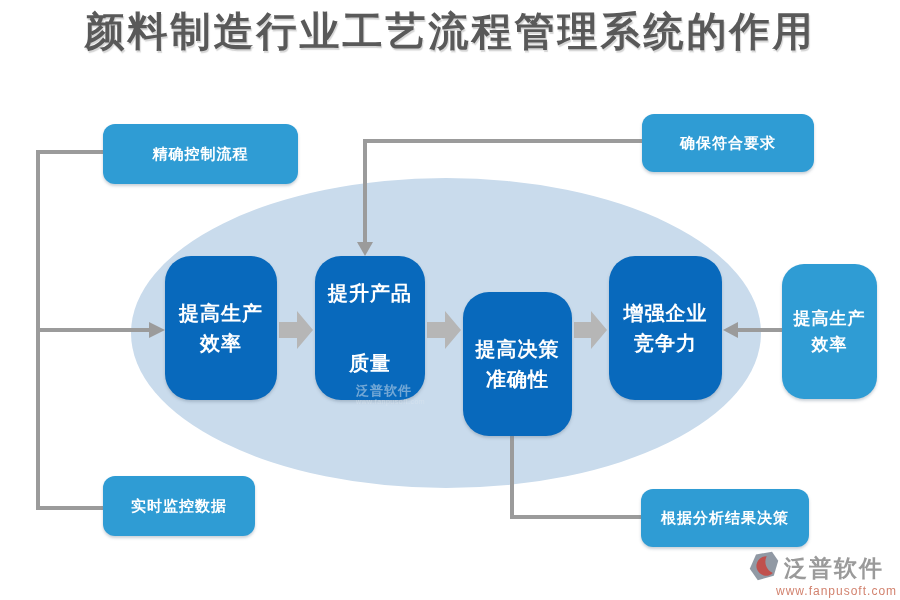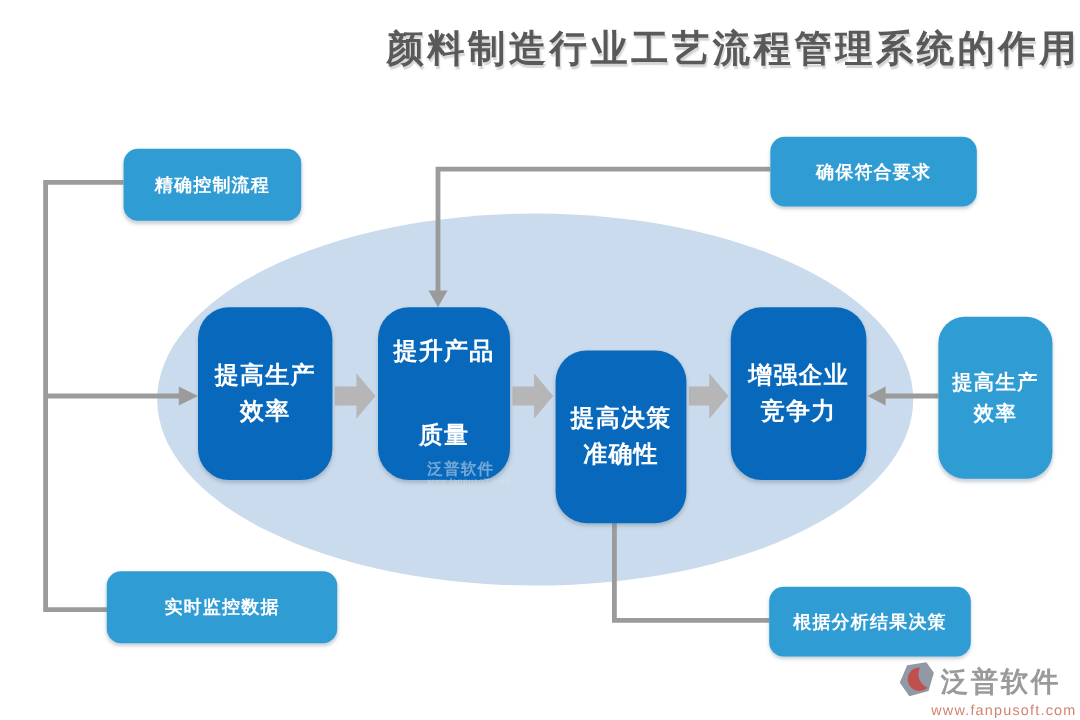--- a/index.html
+++ b/index.html
@@ -1,22 +1,22 @@
 <!DOCTYPE html>
 <html style="--title_text: #595959; --outer_box: #2f9cd4; --inner_box: #0869bc; --ellipse: #c9dbec; --connector: #9b9b9b; --block_arrow: #b6b6b6; --node_text: #ffffff; --logo_name: #9a9a9a; --logo_url: #d2826e; --logo_icon_gray: #9199a4; --logo_icon_red: #c0504d;"><head>
 <meta charset="utf-8">
 <style>
   html,body{margin:0;padding:0;background:#ffffff;}
   .canvas{
     position:relative;width:900px;height:600px;background:#ffffff;
     font-family:"Liberation Sans", sans-serif;overflow:hidden;
   }
   .page-title{
-    position:absolute;top:20px;left:0;width:100%;text-align:right;
-    font-size:31px;font-weight:bold;letter-spacing:3px;
+    position:absolute;top:4px;left:0;width:100%;text-align:center;
+    font-size:40px;font-weight:bold;letter-spacing:3px;
     color:var(--title_text);
     text-shadow:1px 2px 1px rgba(89,89,89,0.25);
     white-space:nowrap;
   }
   svg.layer{position:absolute;left:0;top:0;width:900px;height:600px;}
   .ellipse-bg{fill:var(--ellipse);}
   .connector{stroke:var(--connector);stroke-width:4;fill:none;}
   .arrowhead{fill:var(--connector);stroke:none;}
   .block-arrow{fill:var(--block_arrow);stroke:none;}
   .node{
@@ -29,23 +29,23 @@
   }
   .flow-node{
     background:var(--inner_box);border-radius:26px;font-size:20px;line-height:1.5;
     letter-spacing:1px;flex-direction:column;
   }
   .side-node{
     background:var(--outer_box);border-radius:22px;font-size:17px;line-height:1.5;
     letter-spacing:1px;flex-direction:column;
   }
   
-  .n-top-left{left:103px;top:124px;width:148px;height:60px;}
+  .n-top-left{left:103px;top:124px;width:195px;height:60px;}
   .n-top-right{left:642px;top:114px;width:172px;height:58px;align-items:center;}
-  .n-bottom-left{left:89px;top:476px;width:192px;height:60px;}
+  .n-bottom-left{left:103px;top:476px;width:152px;height:60px;}
   .n-bottom-right{left:641px;top:489px;width:168px;height:58px;}
   .n-right{left:782px;top:264px;width:95px;height:135px;}
   .f1{left:165px;top:256px;width:112px;height:144px;}
   .f2{left:315px;top:256px;width:110px;height:144px;gap:40px;}
   .f3{left:463px;top:256px;width:109px;height:144px;margin-top:36px;}
   .f4{left:609px;top:256px;width:113px;height:144px;}
   
   .watermark{
     position:absolute;left:356px;top:384px;width:90px;opacity:0.5;
     color:#dde6ef;text-align:left;line-height:1.1;pointer-events:none;

